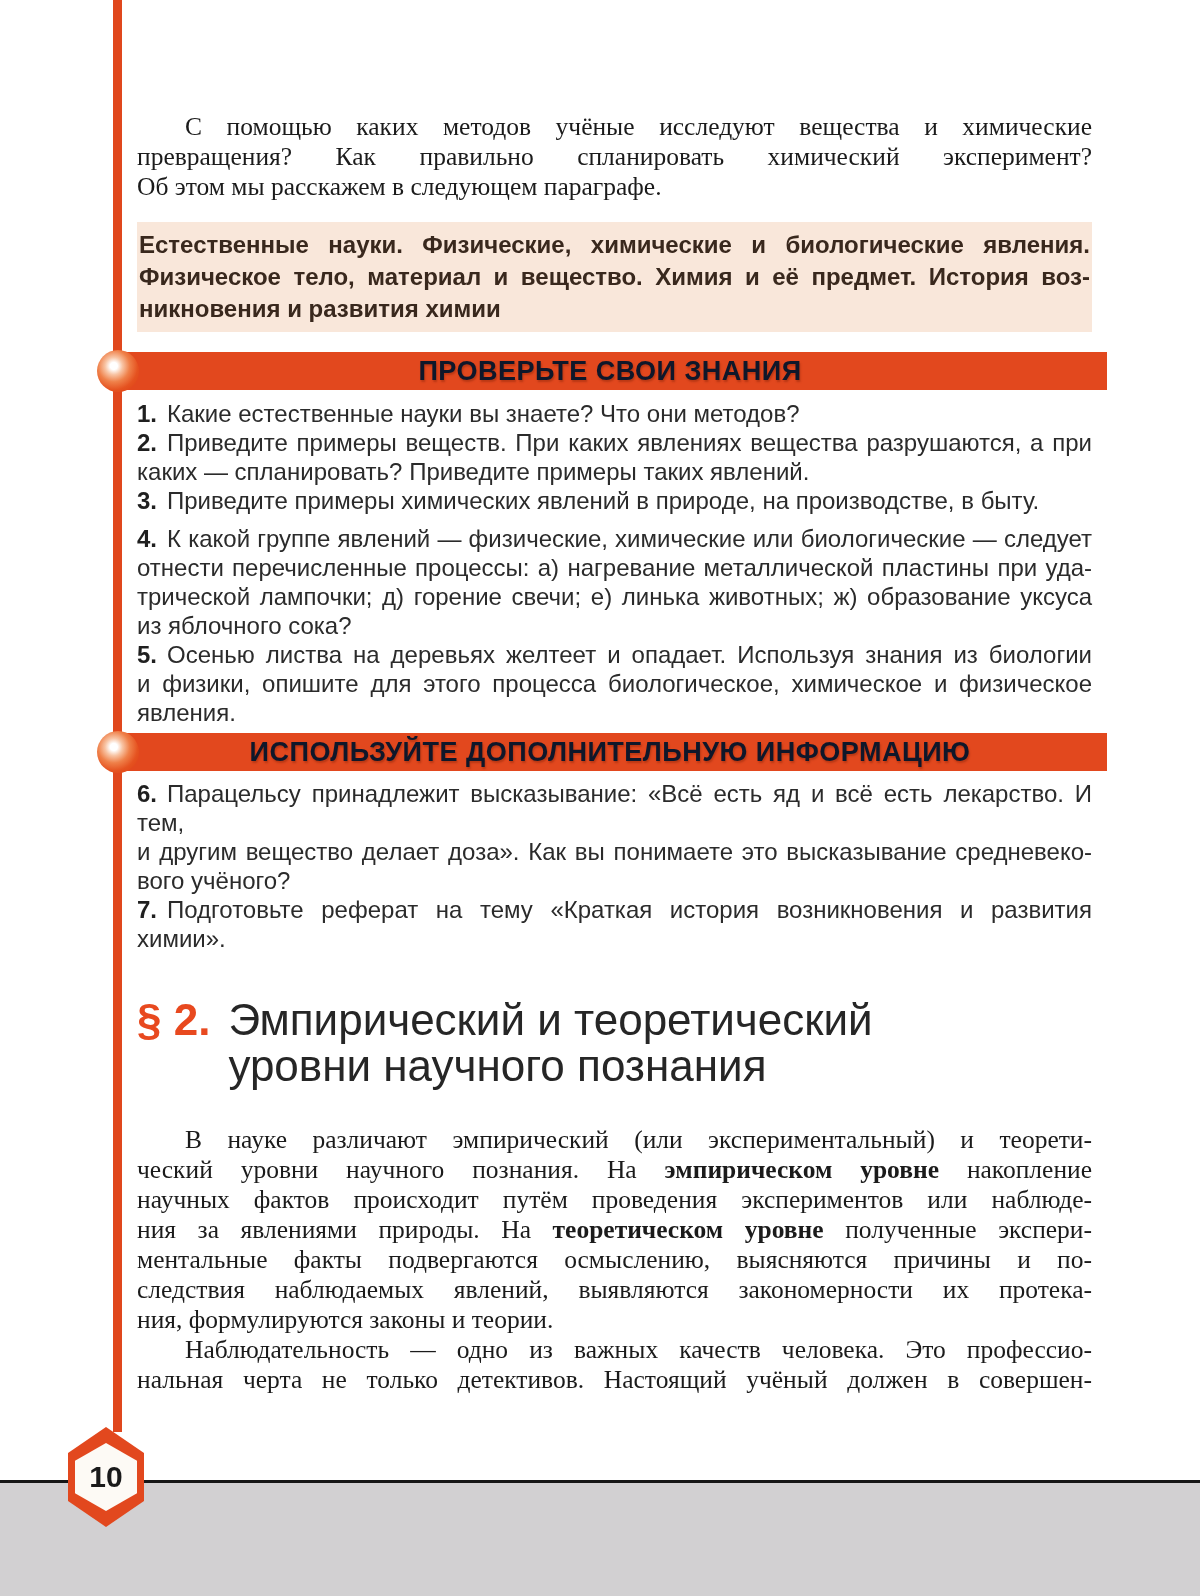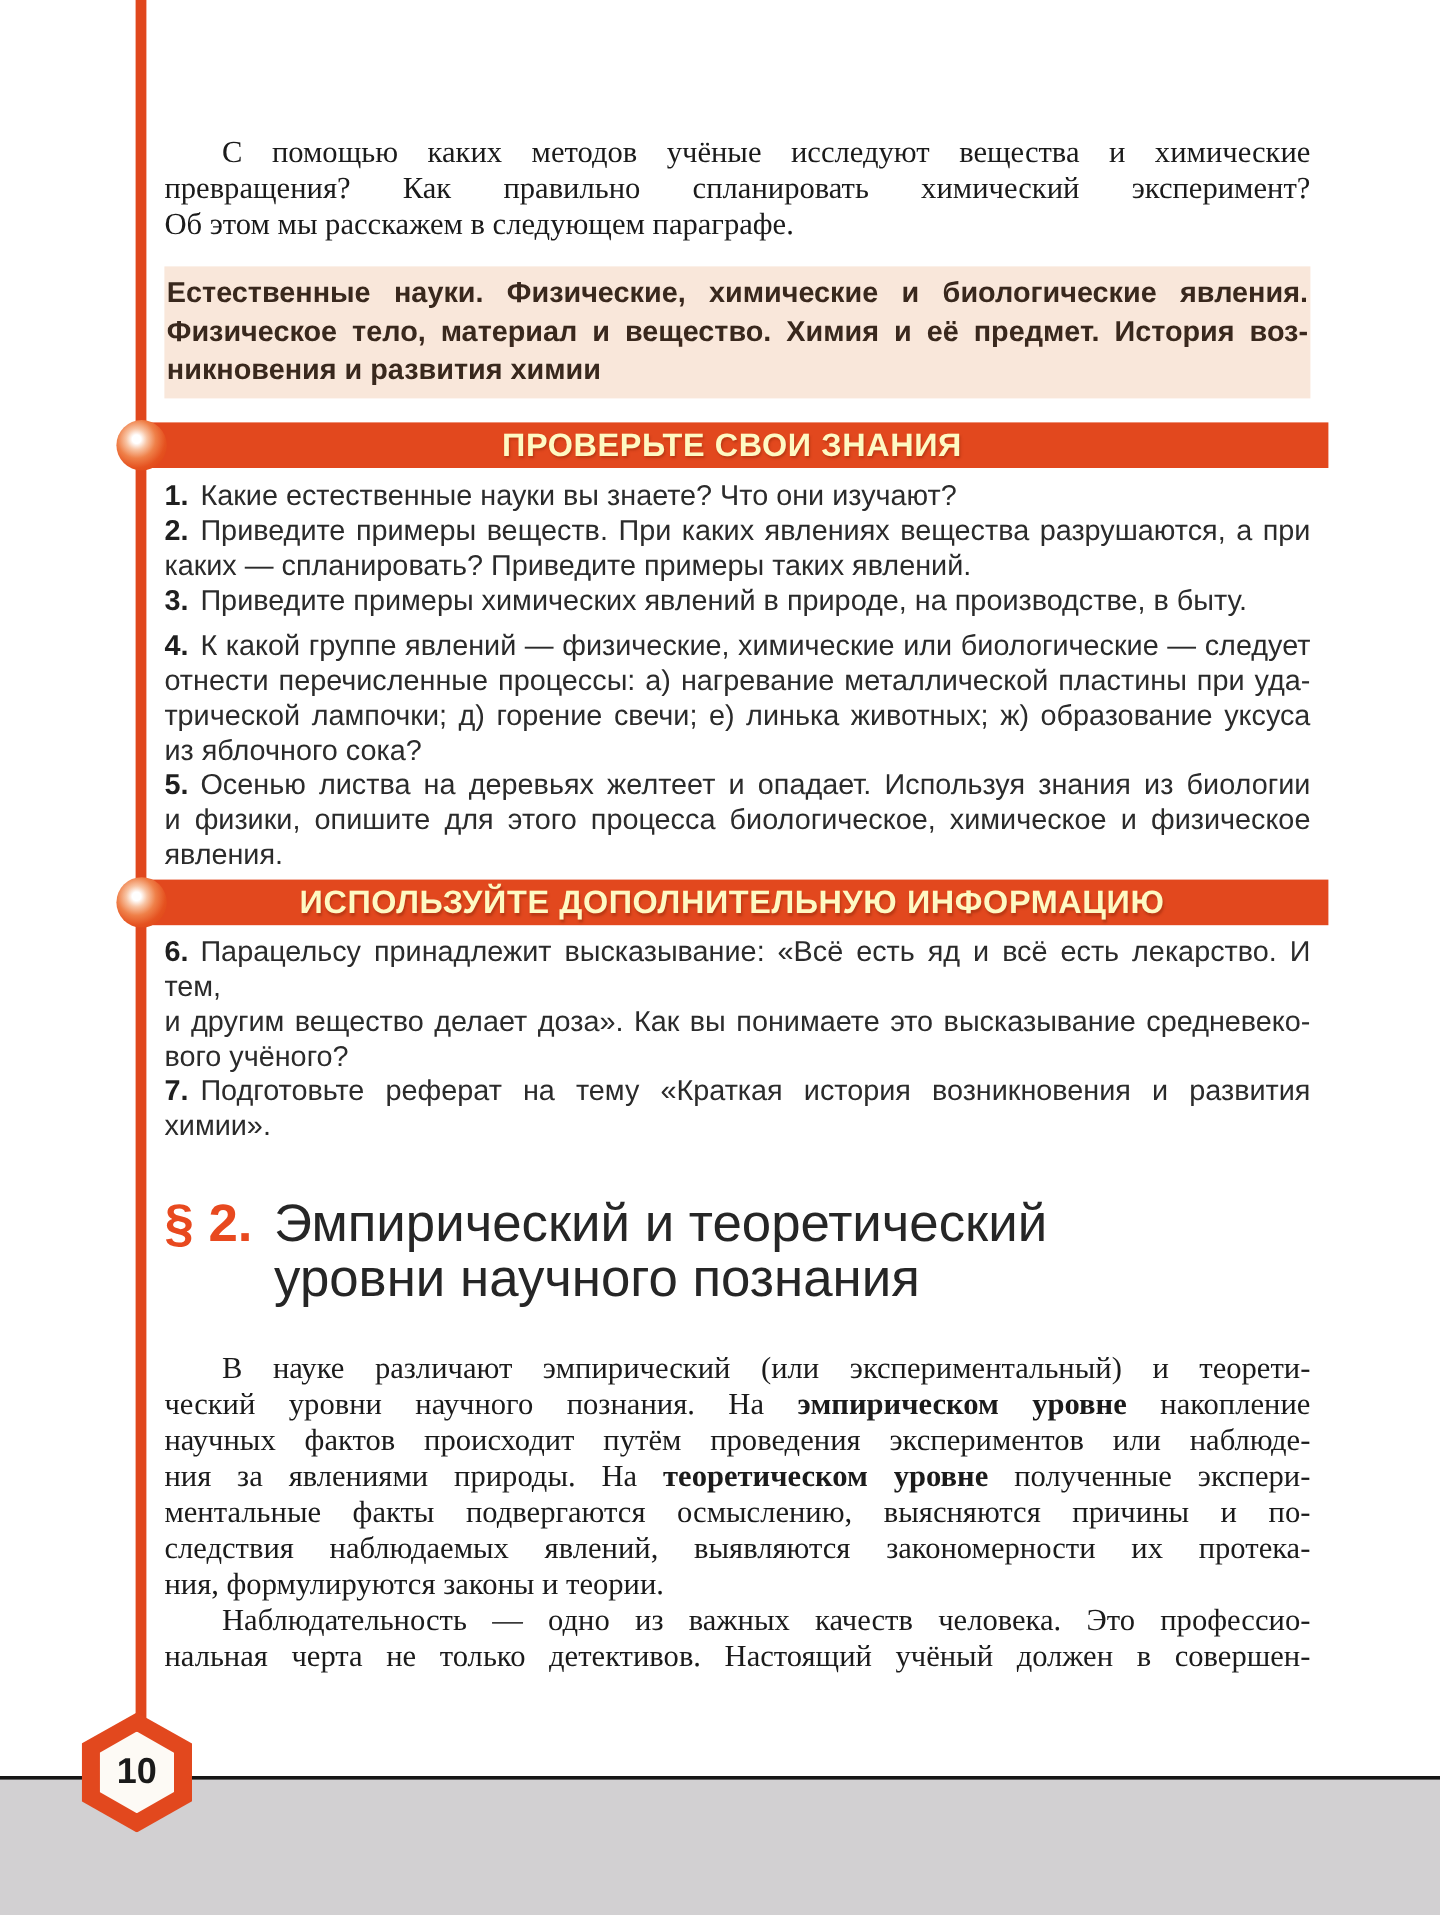--- a/index.html
+++ b/index.html
@@ -39,21 +39,21 @@
   }
   
   .banner{
     position:relative;
     margin-left:-24px;
     width:994px;height:38px;
     background:#e2481e;
     display:flex;align-items:center;justify-content:center;
   }
   .banner-label{
-    color:#fef9c3;font-weight:bold;font-size:27px;letter-spacing:.5px;
+    color:#0f172a;font-weight:bold;font-size:27px;letter-spacing:.5px;
     text-shadow:1px 2px 2px rgba(110,25,0,.35);
   }
   .bullet{
     position:absolute;left:-16px;top:-2px;width:42px;height:42px;border-radius:50%;
     background:radial-gradient(circle at 40% 38%, #ffffff 0%, #ffffff 10%, #f8c4a4 24%, #ef8049 44%, #e55220 66%, #d93d10 100%);
   }
   .mt20{margin-top:20px;}
   .mt12{margin-top:12px;}
   .mt9{margin-top:9px;}
   .mt8{margin-top:8px;}
@@ -75,21 +75,21 @@
   .heading-title{font-size:44px;line-height:46px;color:#262626;}
   .ht-line{display:block;}
   .body-block{margin-top:36px;}
   
   .page-bottom{
     position:absolute;left:0;top:1480px;width:1200px;height:116px;
     background:#d2d0d2;border-top:3px solid #161616;box-sizing:border-box;z-index:2;
   }
   
   .hex{
-    position:absolute;left:68px;top:1427px;width:92px;height:100px;z-index:3;
+    position:absolute;left:68px;top:1427px;width:76px;height:100px;z-index:3;
     background:#e2481e;
     clip-path:polygon(50% 0%,100% 26%,100% 74%,50% 100%,0% 74%,0% 26%);
     display:flex;align-items:center;justify-content:center;
   }
   .hex-inner{
     width:62px;height:68px;background:#fdfaf5;
     clip-path:polygon(50% 0%,100% 26%,100% 74%,50% 100%,0% 74%,0% 26%);
     display:flex;align-items:center;justify-content:center;
   }
   .hex-inner span{
@@ -115,21 +115,21 @@
         <div class="tl j"><span>Естественные науки. Физические, химические и биологические явления.</span></div>
         <div class="tl j"><span>Физическое тело, материал и вещество. Химия и её предмет. История воз-</span></div>
         <div class="tl"><span>никновения и развития химии</span></div>
       </div>
 
     <div class="banner mt20">
       <span class="bullet"></span>
       <span class="banner-label">ПРОВЕРЬТЕ СВОИ ЗНАНИЯ</span>
     </div>
     <div class="questions mt9">
-        <div class="tl"><b class="qnum">1.</b><span>Какие естественные науки вы знаете? Что они изучают?</span></div>
+        <div class="tl"><b class="qnum">1.</b><span>Какие естественные науки вы знаете? Что они методов?</span></div>
         <div class="tl j"><b class="qnum">2.</b><span>Приведите примеры веществ. При каких явлениях вещества разрушаются, а при</span></div>
         <div class="tl"><span>каких — спланировать? Приведите примеры таких явлений.</span></div>
         <div class="tl"><b class="qnum">3.</b><span>Приведите примеры химических явлений в природе, на производстве, в быту.</span></div>
       </div>
 
     <div class="questions mt9">
         <div class="tl j"><b class="qnum">4.</b><span>К какой группе явлений — физические, химические или биологические — следует</span></div>
         <div class="tl j"><span>отнести перечисленные процессы: а) нагревание металлической пластины при уда-</span></div>
         <div class="tl j"><span>трической лампочки; д) горение свечи; е) линька животных; ж) образование уксуса</span></div>
         <div class="tl"><span>из яблочного сока?</span></div>

